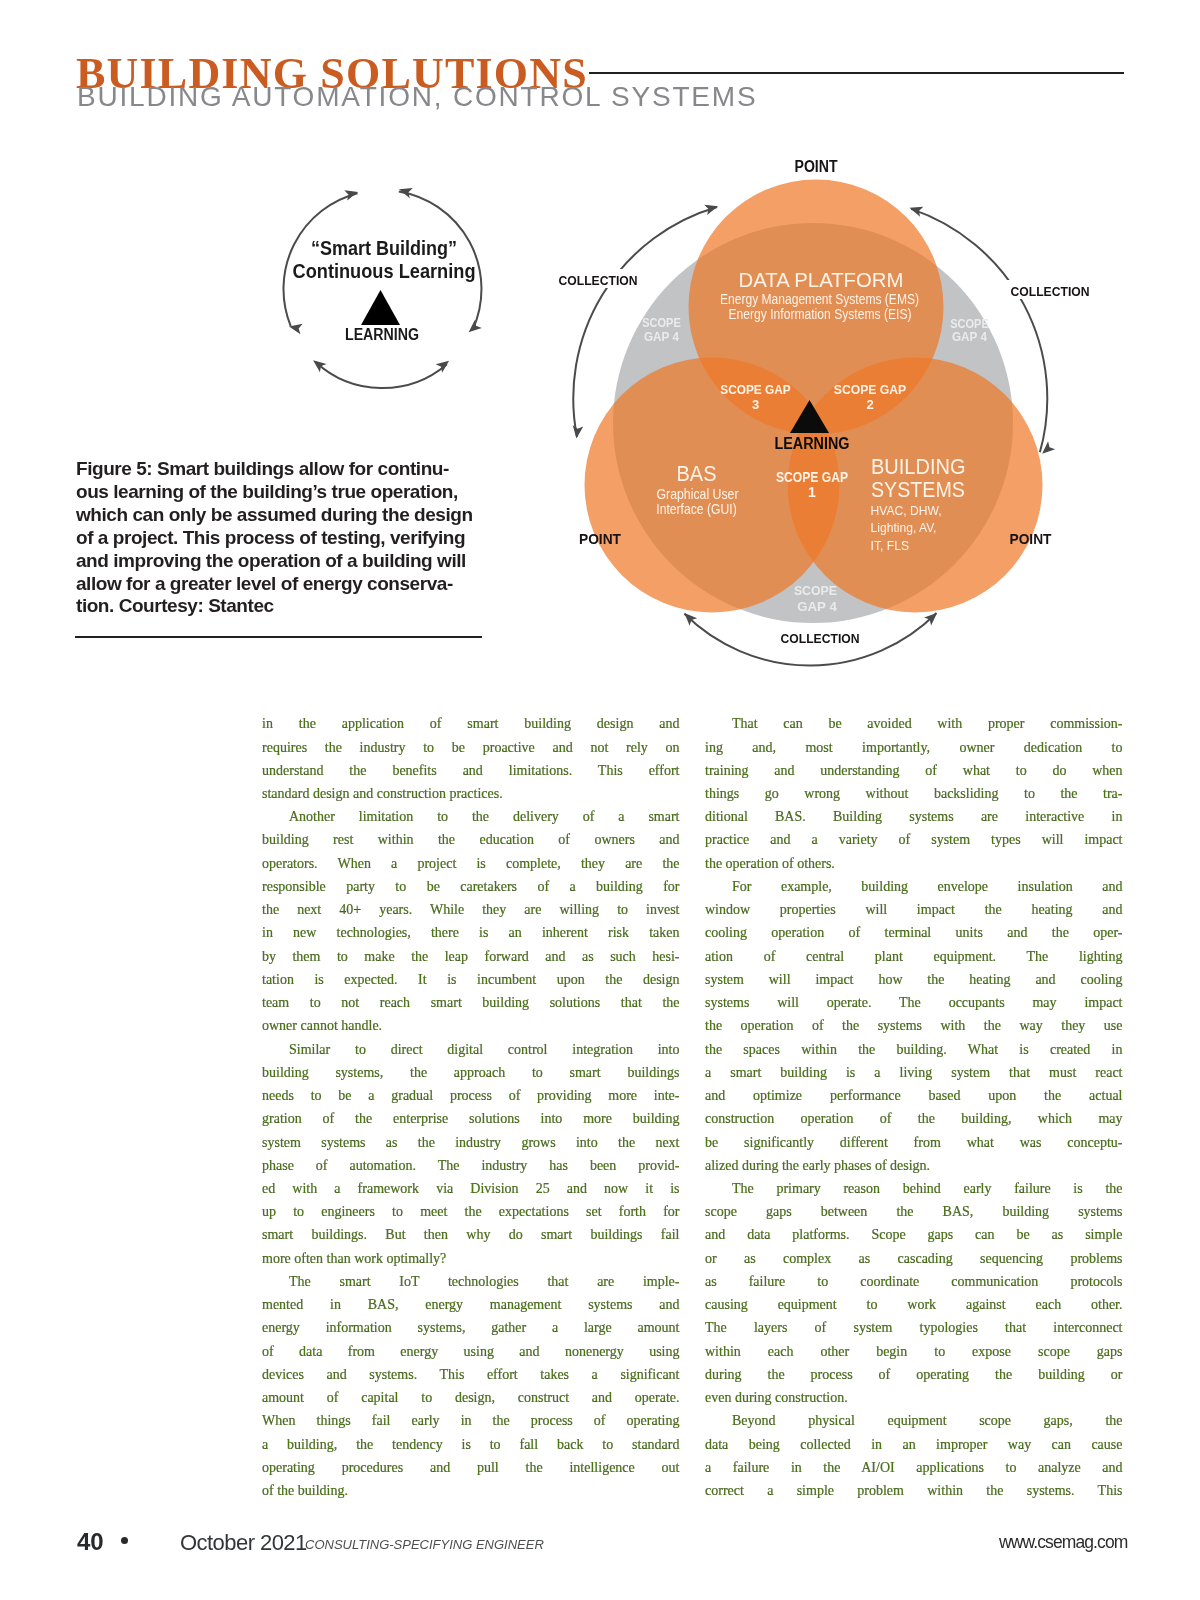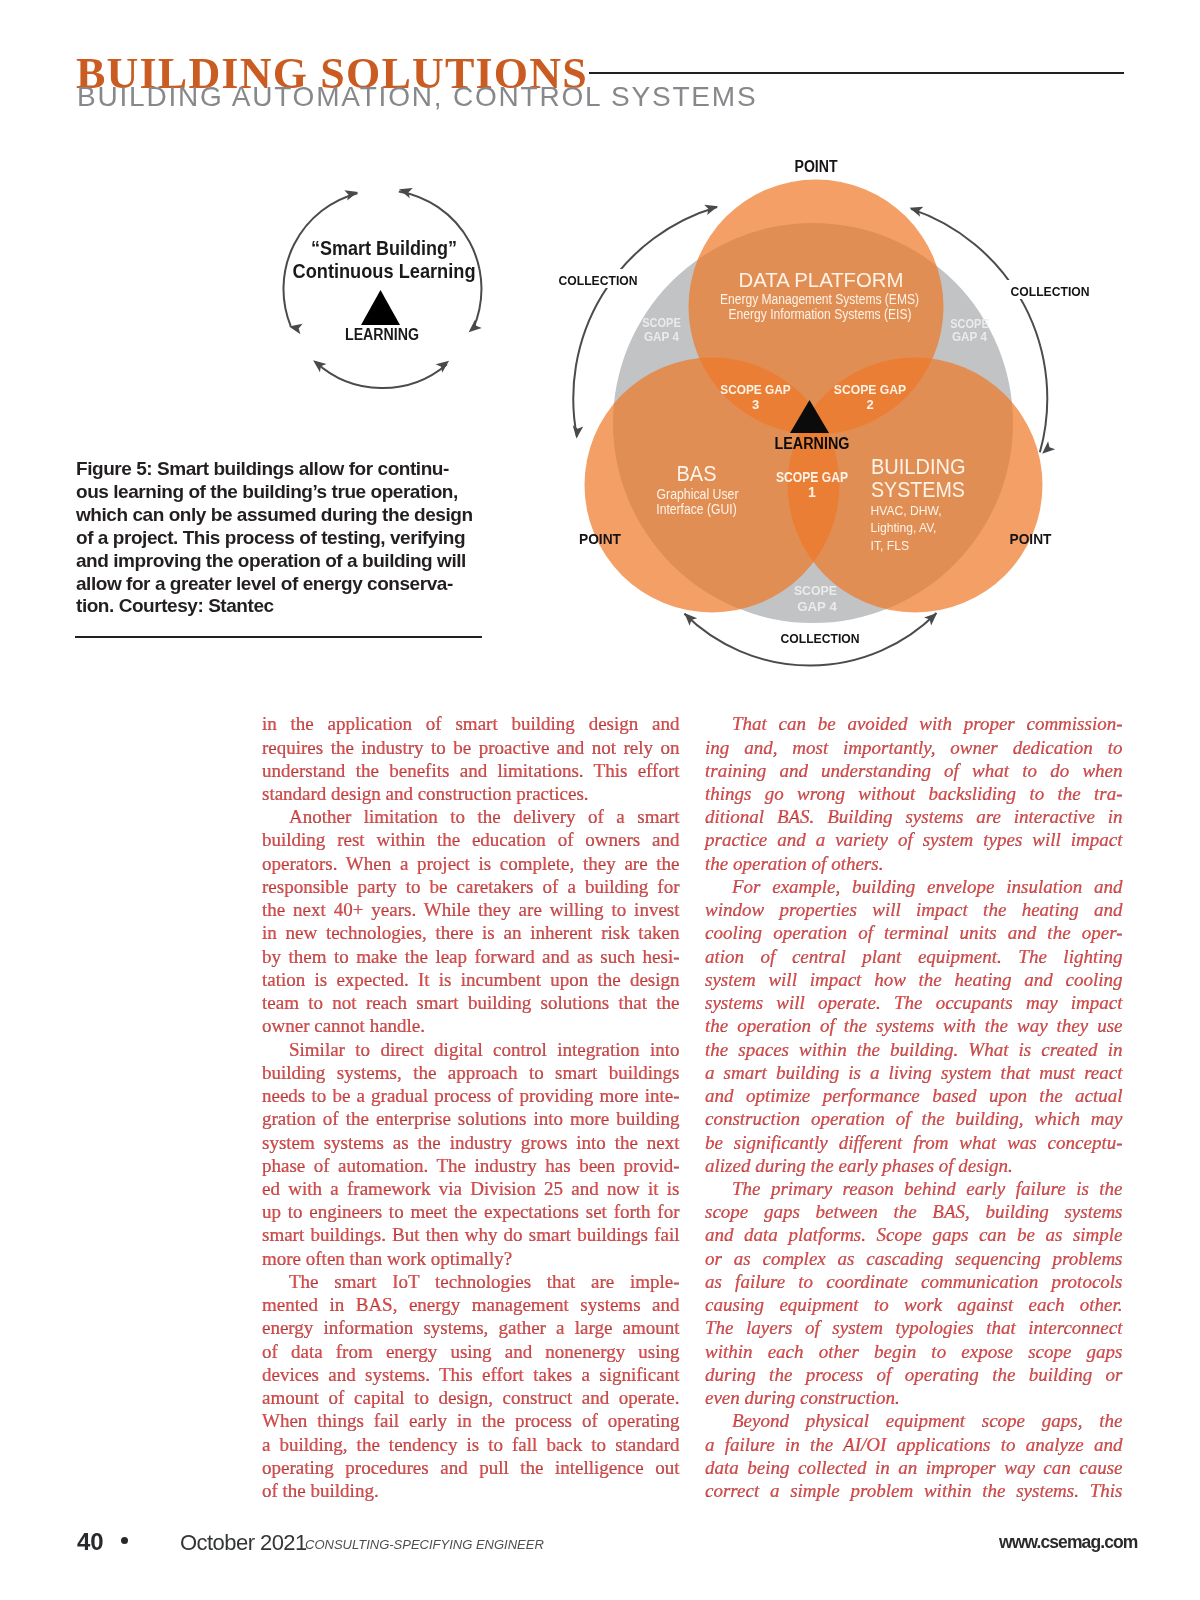--- a/index.html
+++ b/index.html
@@ -8,32 +8,32 @@
 #hd-title{left:76px;top:52px;font-family:"Liberation Serif",serif;
   font-weight:bold;font-size:44px;line-height:1;color:#ca5c21;
   letter-spacing:1.2px;}
 #hd-rule{left:589px;top:71.5px;width:535px;height:2px;background:#231f20;}
 #hd-sub{left:77px;top:82.5px;font-size:28px;line-height:1;color:#87888b;letter-spacing:1.8px;}
 #caption{left:76px;top:458px;font-weight:bold;font-size:19px;
   line-height:22.9px;color:#231f20;letter-spacing:-0.45px;}
 #cap-rule{left:75px;top:636px;width:407px;height:1.6px;background:#231f20;}
 .bodycol{top:712.3px;width:417.5px;font-family:"Liberation Serif",serif;
   -webkit-text-stroke:0.15px #161616;
-  font-size:19px;line-height:23.23px;color:#ef4444;}
+  font-size:14px;line-height:23.23px;color:#4d7c0f;}
 #lcol{left:262px;}
-#rcol{left:705px;font-style:italic;}
+#rcol{left:705px;}
 .ln{text-align:justify;text-align-last:justify;white-space:normal;}
 .ln.last{text-align-last:left;}
 .ln.ind{text-indent:27px;}
 #f-num{left:77px;top:1529.5px;font-weight:bold;font-size:24px;line-height:1;color:#27292b;}
 #f-dot{left:121px;top:1537px;width:7px;height:7px;border-radius:50%;background:#27292b;}
 #f-date{left:152px;top:1532px;font-size:22px;line-height:1;color:#333537;letter-spacing:-0.55px;margin-left:28px;}
 #f-mag{left:305px;top:1537.5px;font-size:13px;line-height:1;color:#4d4e50;
   font-style:italic;letter-spacing:0px;}
-#f-url{left:999px;top:1533.5px;font-size:17.5px;line-height:1;color:#2b2b2b;letter-spacing:-0.9px;font-weight:bold;}
+#f-url{left:999px;top:1533.5px;font-size:17.5px;line-height:1;color:#2b2b2b;letter-spacing:-0.9px;}
 </style></head>
 <body>
 <div class="abs" id="hd-title">BUILDING SOLUTIONS</div>
 <div class="abs" id="hd-rule"></div>
 <div class="abs" id="hd-sub">BUILDING AUTOMATION, CONTROL SYSTEMS</div>
 <svg class="abs" style="left:262px;top:170px" width="245" height="250" viewBox="262 170 245 250">
 <path d="M 290.7 326.1 A 99.0 99.0 0 0 1 357.5 193.2" fill="none" stroke="#4a4b4d" stroke-width="2"></path>
 <path d="M 398.8 191.4 A 99.0 99.0 0 0 1 473.0 329.1" fill="none" stroke="#4a4b4d" stroke-width="2"></path>
 <path d="M 315.5 361.9 A 99.0 99.0 0 0 0 446.9 364.2" fill="none" stroke="#4a4b4d" stroke-width="2"></path>
 <path d="M0.5,0 L-12.3,-5.3 L-9.4,0 L-12.3,5.3 z" fill="#48494b" transform="translate(357.6,192.2) rotate(-15.0)"></path>
@@ -183,21 +183,21 @@
 <div class="ln">scope gaps between the BAS, building systems</div>
 <div class="ln">and data platforms. Scope gaps can be as simple</div>
 <div class="ln">or as complex as cascading sequencing problems</div>
 <div class="ln">as failure to coordinate communication protocols</div>
 <div class="ln">causing equipment to work against each other.</div>
 <div class="ln">The layers of system typologies that interconnect</div>
 <div class="ln">within each other begin to expose scope gaps</div>
 <div class="ln">during the process of operating the building or</div>
 <div class="ln last">even during construction.</div>
 <div class="ln ind">Beyond physical equipment scope gaps, the</div>
+<div class="ln">data being collected in an improper way can cause</div>
 <div class="ln">a failure in the AI/OI applications to analyze and</div>
-<div class="ln">data being collected in an improper way can cause</div>
 <div class="ln">correct a simple problem within the systems. This</div>
 </div>
 
 <span class="abs" id="f-num">40</span>
 <span class="abs" id="f-dot"></span>
 <span class="abs" id="f-date">October 2021</span>
 <span class="abs" id="f-mag">CONSULTING-SPECIFYING ENGINEER</span>
 <span class="abs" id="f-url">www.csemag.com</span>
 </body></html>

